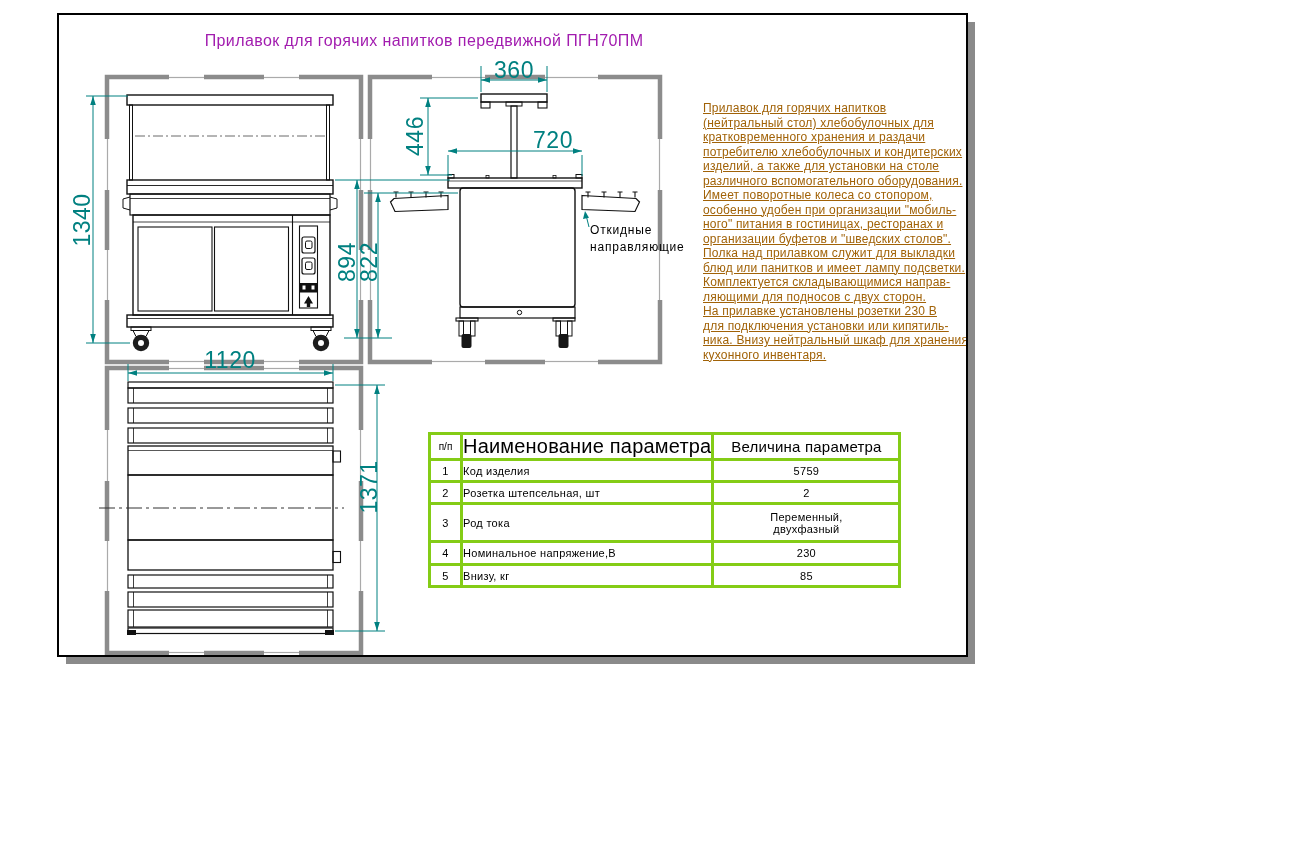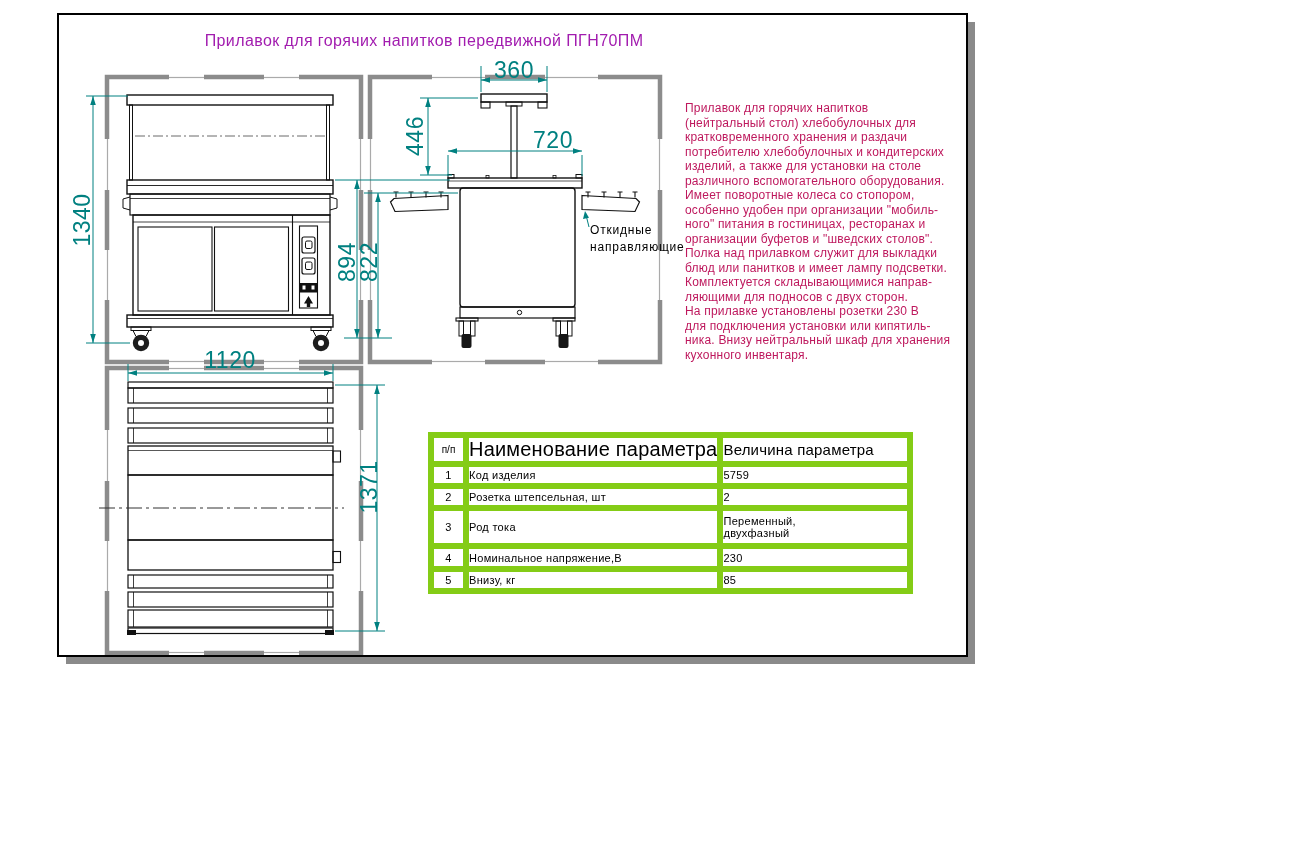--- a/index.html
+++ b/index.html
@@ -4,31 +4,31 @@
 <style>
   html,body{margin:0;padding:0;background:#fff;}
   .canvas{position:relative;width:1308px;height:852px;background:#ffffff;overflow:hidden;
           font-family:"Liberation Sans",sans-serif;}
   .document{position:absolute;left:57px;top:13px;width:911px;height:644px;background:#fff;
             border:2px solid #000;box-sizing:border-box;box-shadow:8px 8px 0 -1px #8a8a8a;
             overflow:hidden;}
   .drawing-svg{position:absolute;left:-2px;top:-2px;width:911px;height:644px;}
   .page-title{position:absolute;left:85px;top:17px;width:560px;text-align:center;
               font-size:16px;letter-spacing:.4px;color:#a21caf;white-space:nowrap;}
-  .descr{position:absolute;left:626px;top:86px;width:305px;font-size:12px;
-         line-height:14.5px;letter-spacing:.2px;color:#be185d;}
+  .descr{position:absolute;left:644px;top:86px;width:305px;font-size:12px;
+         line-height:14.5px;letter-spacing:.2px;color:#a16207;text-decoration:underline;}
   .descr div{white-space:nowrap;}
   .params{position:absolute;left:369px;top:417px;border-collapse:collapse;
           border:2px solid #000;table-layout:fixed;}
-  .params td,.params th{border:6px solid #84cc16;padding:0;color:#000;vertical-align:middle;
+  .params td,.params th{border:3px solid #84cc16;padding:0;color:#000;vertical-align:middle;
           overflow:hidden;}
   .params th{font-weight:normal;}
   .col-num{width:29px;text-align:center;}
   .col-name{width:221px;text-align:left;}
-  .col-val{width:184px;text-align:left;}
+  .col-val{width:184px;text-align:center;}
   .hdr-num{font-size:10px;}
   .hdr-name{font-size:20px;padding-left:8px;letter-spacing:.2px;white-space:nowrap;}
   .hdr-val{font-size:15px;letter-spacing:.2px;}
   .cell{font-size:11px;letter-spacing:.3px;}
   .cell-name{padding-left:6px;white-space:nowrap;}
   .dimtxt{font-size:23px;letter-spacing:.5px;fill:#008080;}
   .callout-txt{font-size:12px;letter-spacing:.8px;fill:#000;}
 </style>
 </head>
 <body>

